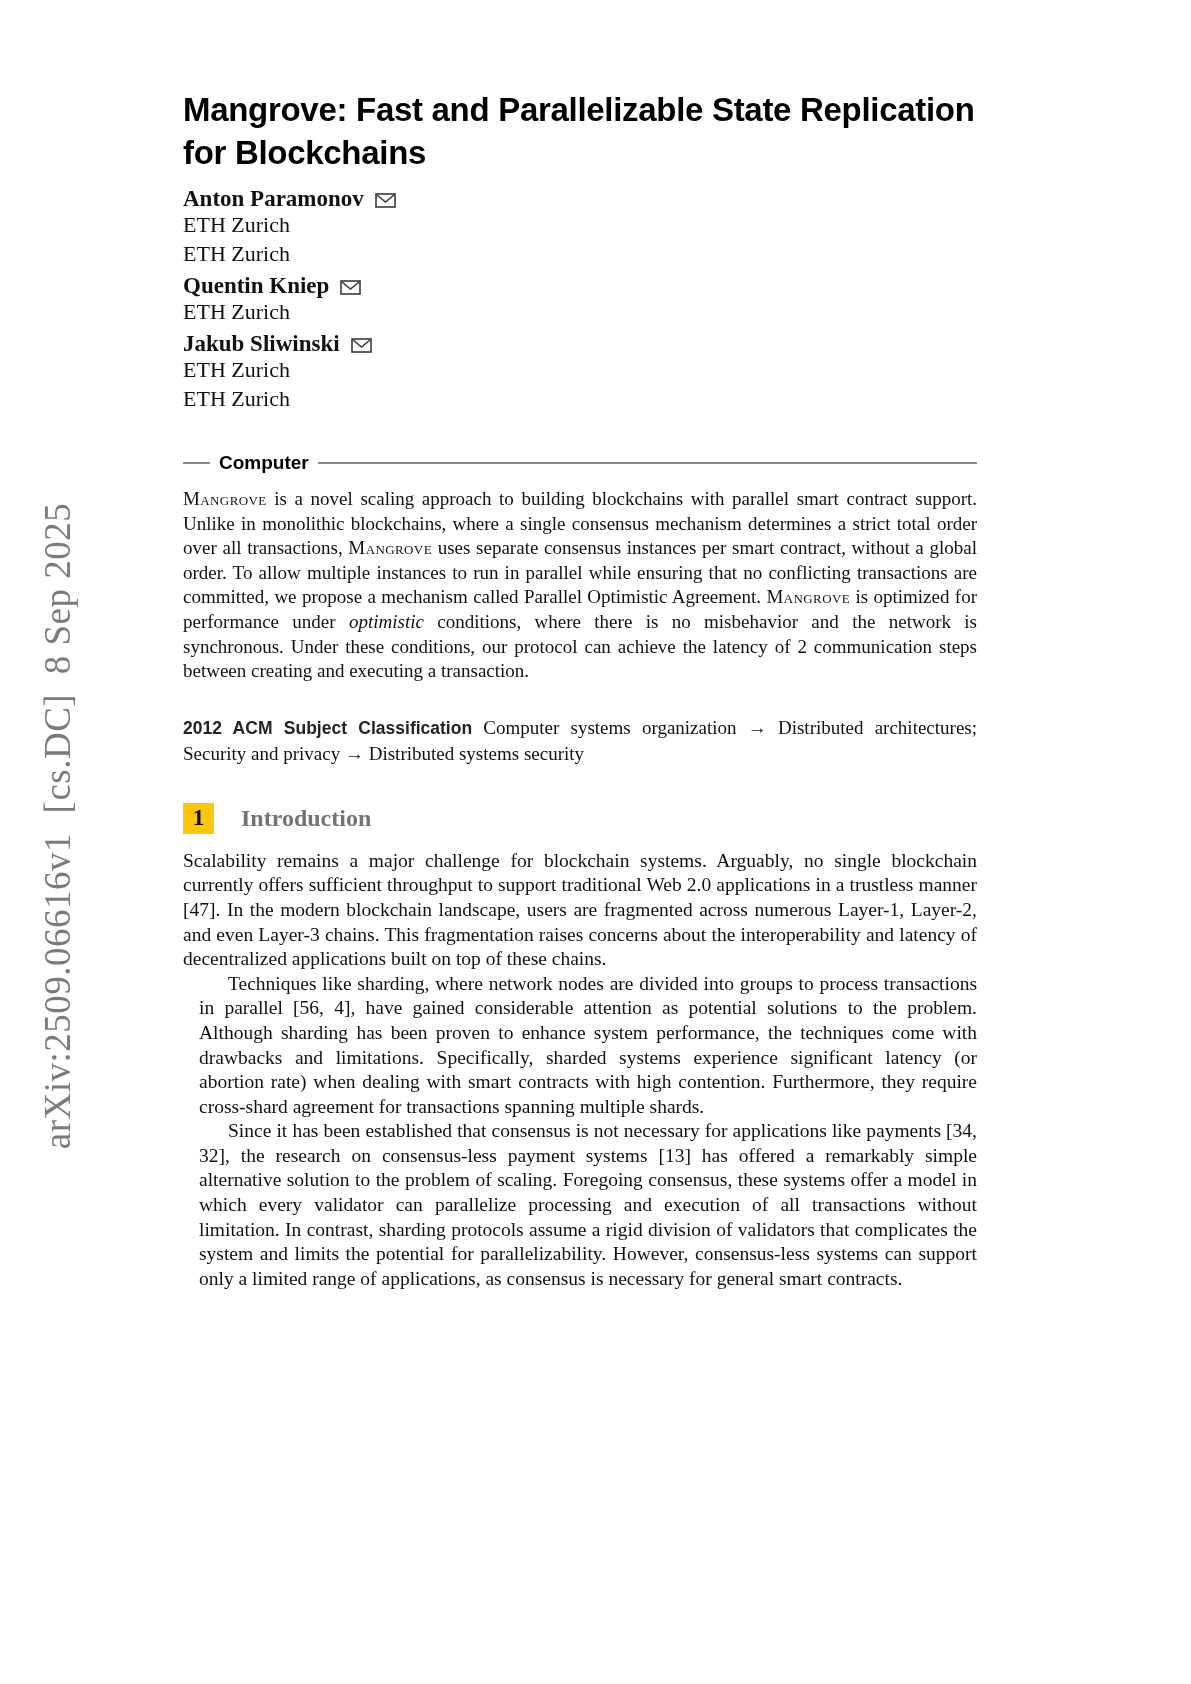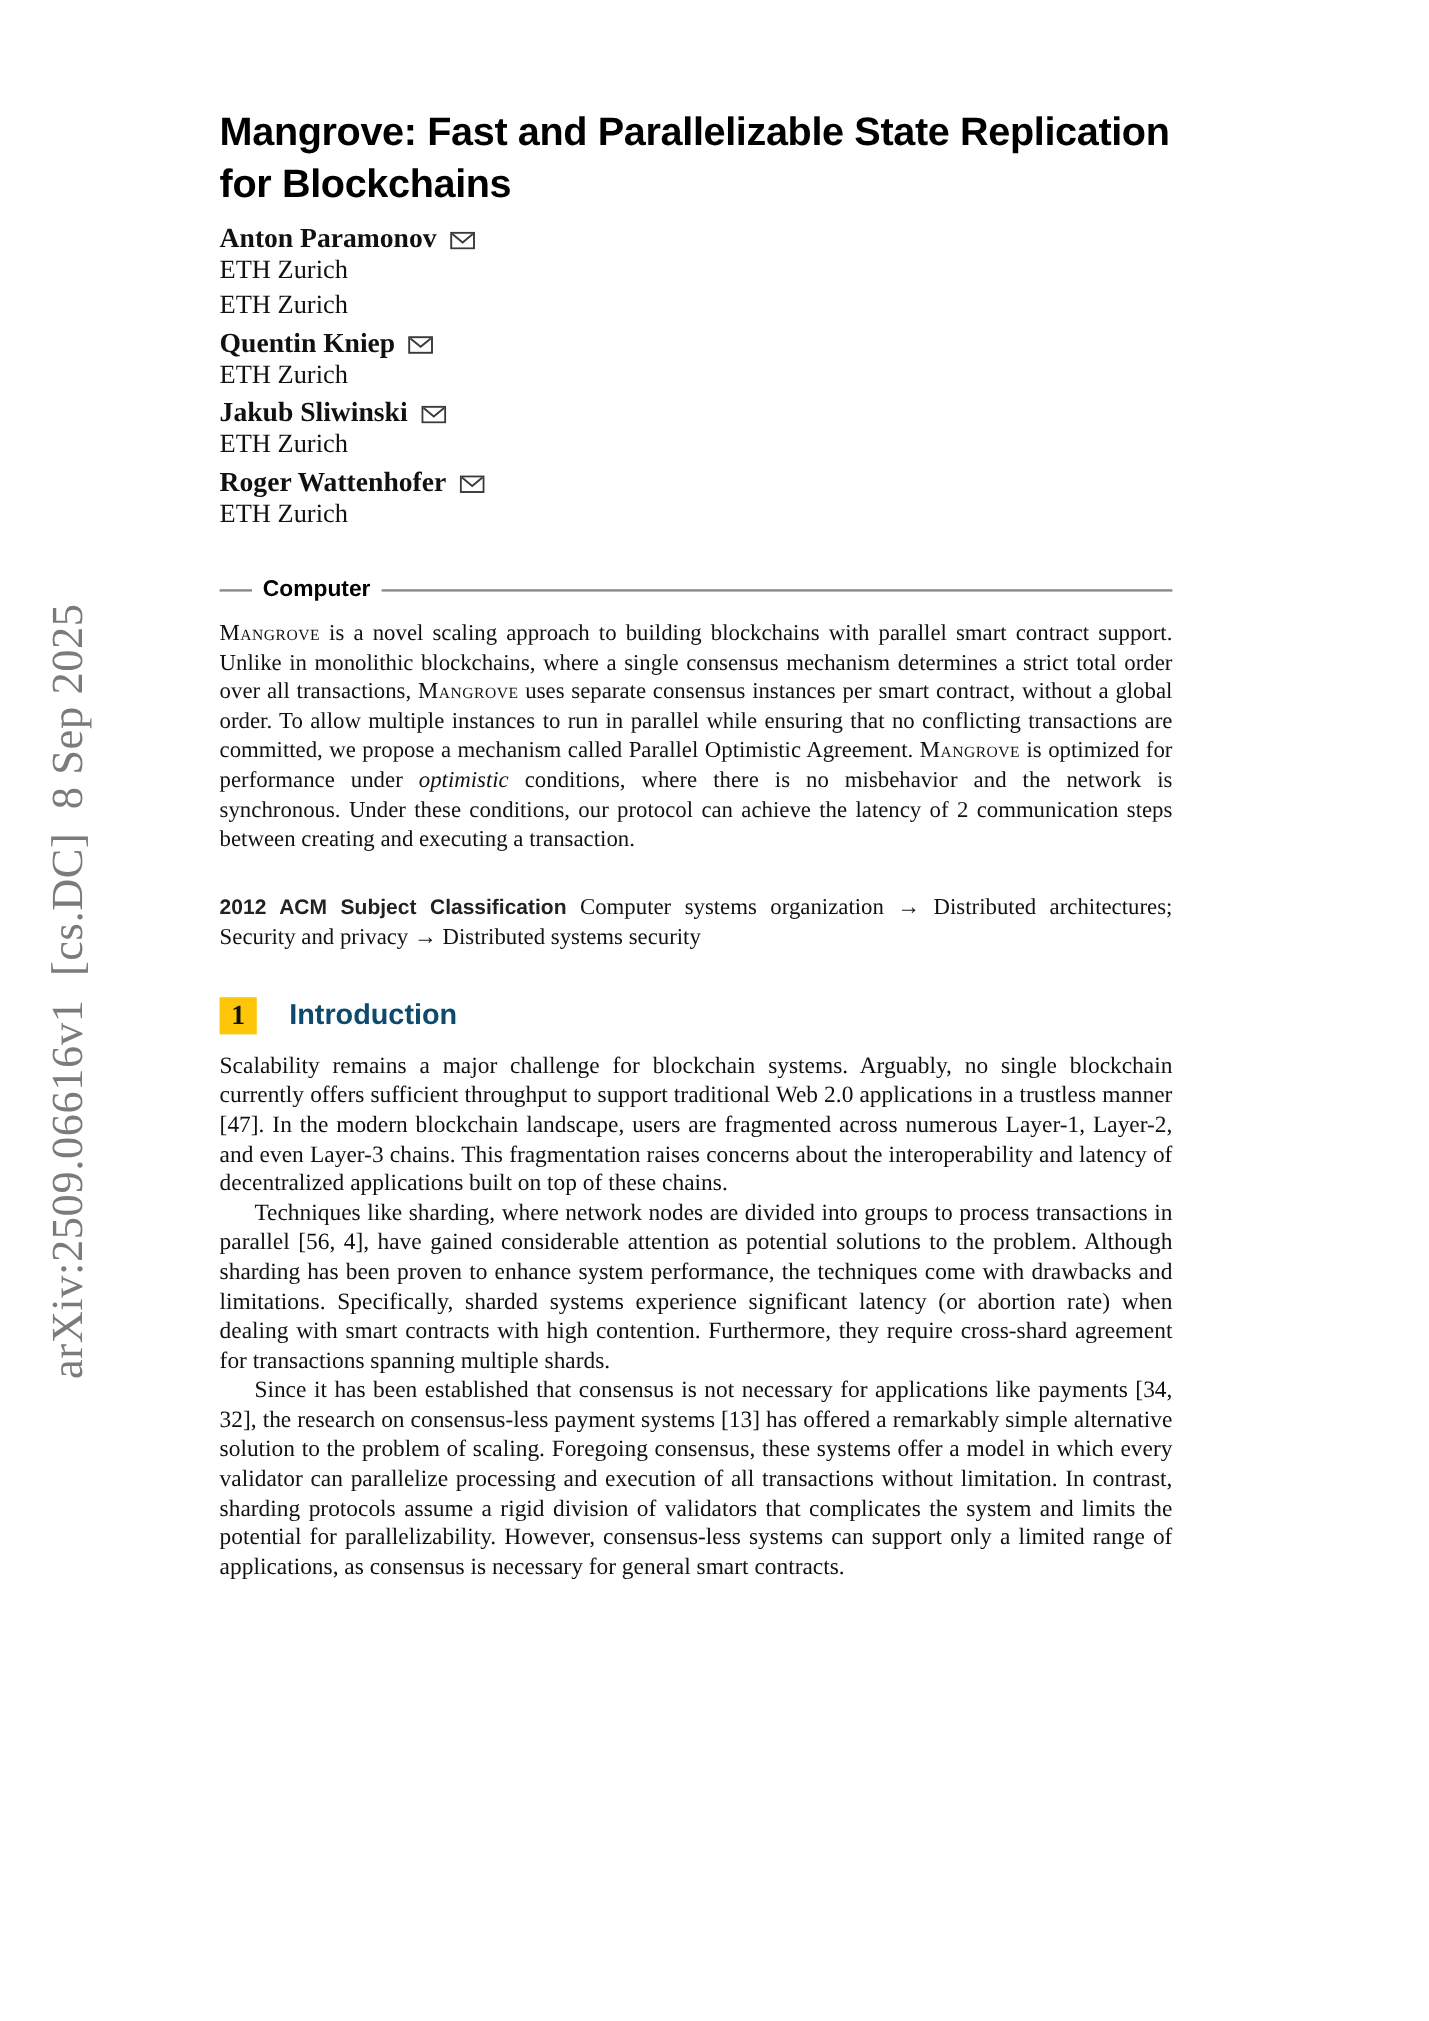--- a/index.html
+++ b/index.html
@@ -98,33 +98,33 @@
     display: flex;
     align-items: center;
     justify-content: center;
     font-family: "Liberation Serif", serif;
     font-weight: 700;
     font-size: 23px;
     color: #111111;
   }
   .section-title {
     margin-left: 27px;
-    font-family: Liberation Sans, sans-serif;
+    font-family: Liberation Serif, serif;
     font-weight: 700;
     font-size: 24px;
-    color: #0c4a6e;
+    color: #737373;
   }
   .body-text { margin-top: 15px; }
   .body-text p {
     font-family: "Liberation Serif", serif;
     font-size: 19.5px;
     line-height: 24.6px;
     text-align: justify;
   }
-  .body-text p.indent { text-indent: 29px; }
+  .body-text p.indent { text-indent: 29px; margin-left: 16px; }
 </style>
 </head>
 <body>
 
 <div class="page">
 
   <div class="watermark" style="color: rgb(123, 123, 123);">arXiv:2509.06616v1  [cs.DC]  8 Sep 2025</div>
 
   <main class="content">
 
@@ -163,27 +163,20 @@
           <span>Jakub Sliwinski</span>
           <svg class="email-icon" width="21" height="15" viewBox="0 0 21 15">
             <rect x="1" y="1" width="19" height="13" fill="none" stroke="#3a3a3a" stroke-width="1.6"></rect>
             <polyline points="2,2 10.5,9 19,2" fill="none" stroke="#3a3a3a" stroke-width="1.6"></polyline>
           </svg>
         </div>
         <div class="author-affiliation">ETH Zurich</div>
       </div>
 
       <div class="author">
-        <div class="author-name">
-          <span>Roger Wattenhofer</span>
-          <svg class="email-icon" width="21" height="15" viewBox="0 0 21 15">
-            <rect x="1" y="1" width="19" height="13" fill="none" stroke="#3a3a3a" stroke-width="1.6"></rect>
-            <polyline points="2,2 10.5,9 19,2" fill="none" stroke="#3a3a3a" stroke-width="1.6"></polyline>
-          </svg>
-        </div>
         <div class="author-affiliation">ETH Zurich</div>
       </div>
 
     </div>
 
     <div class="abstract-heading">
       <span class="rule rule-short"></span>
       <span class="abstract-label">Computer</span>
       <span class="rule rule-long"></span>
     </div>

